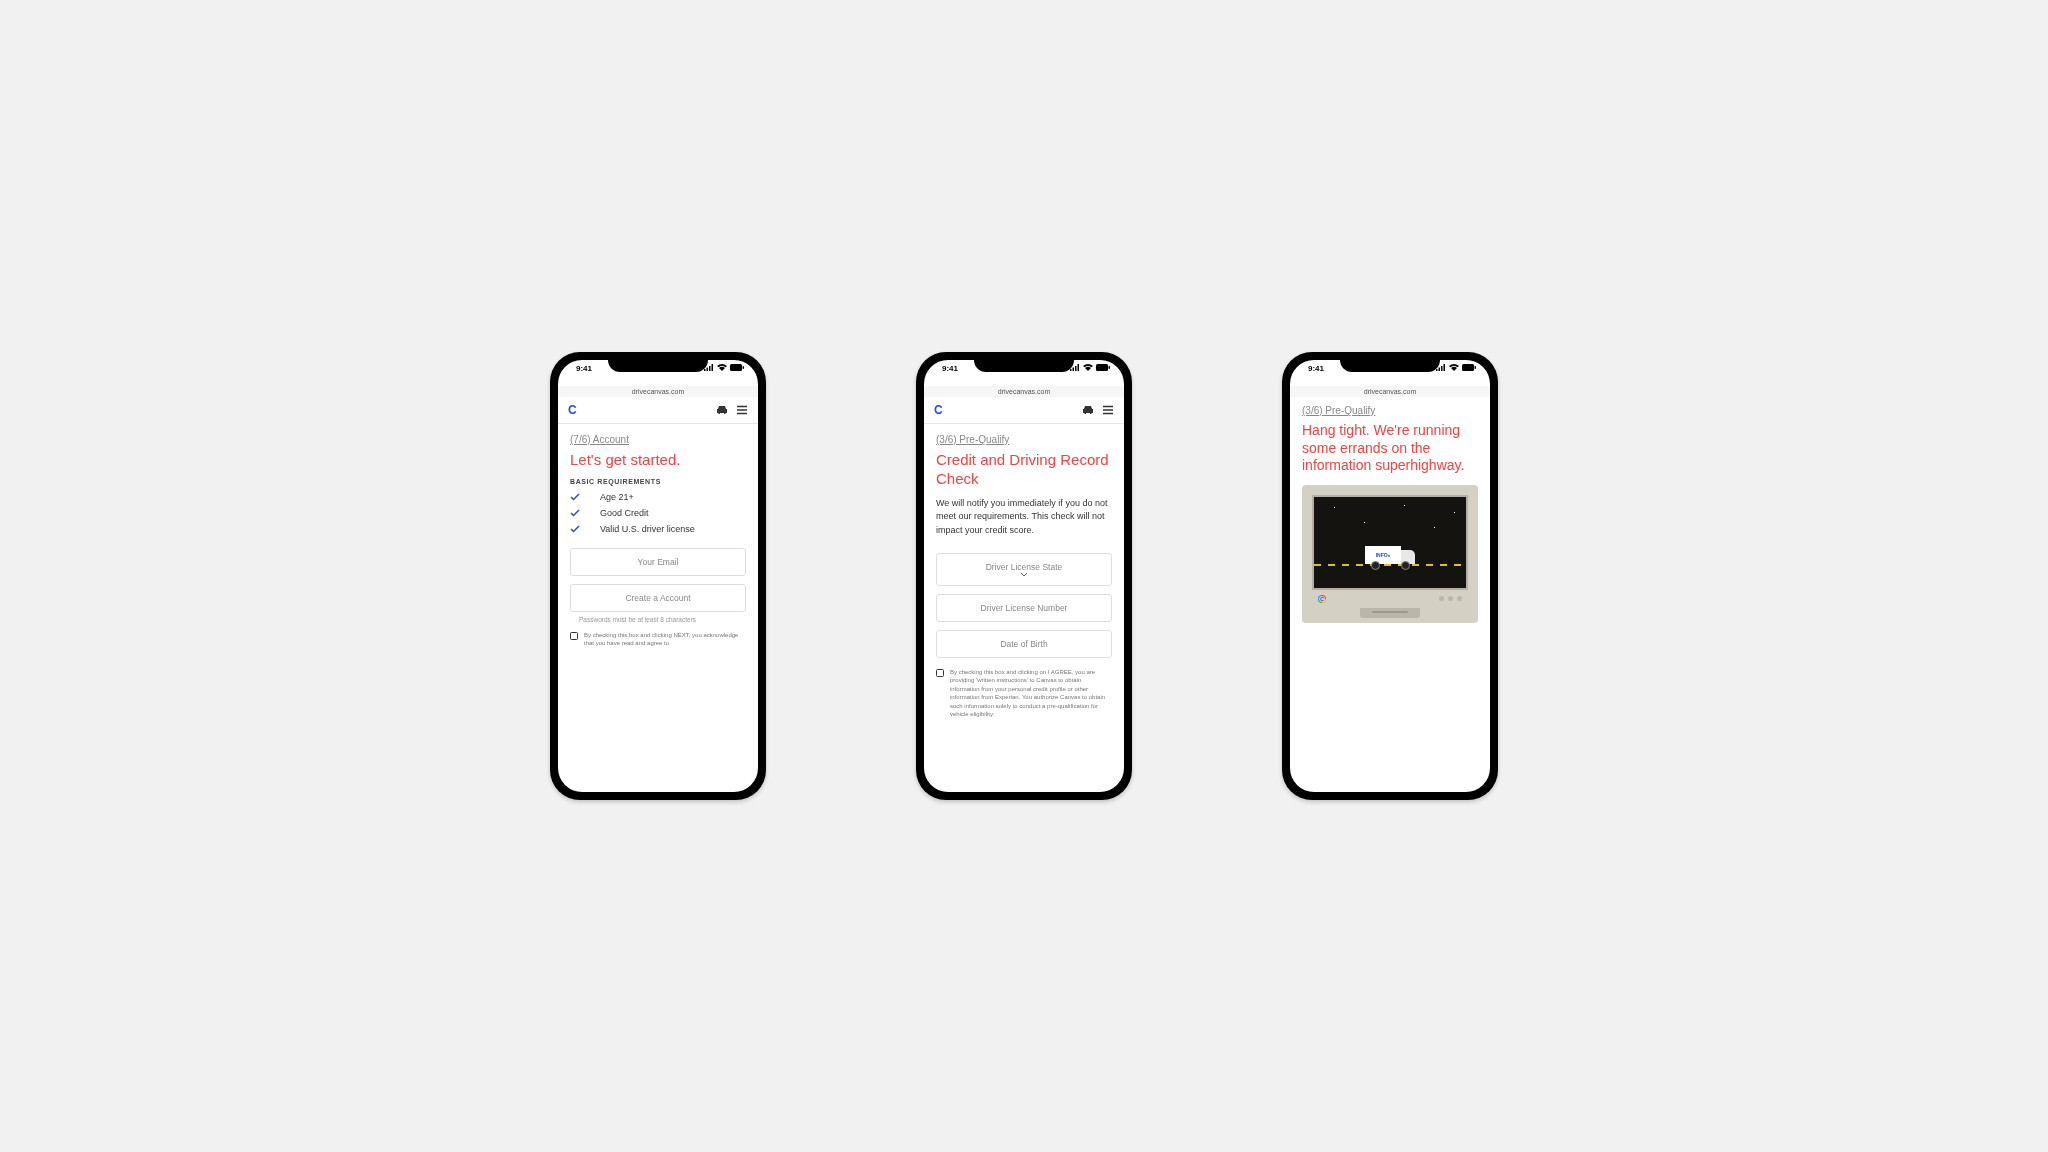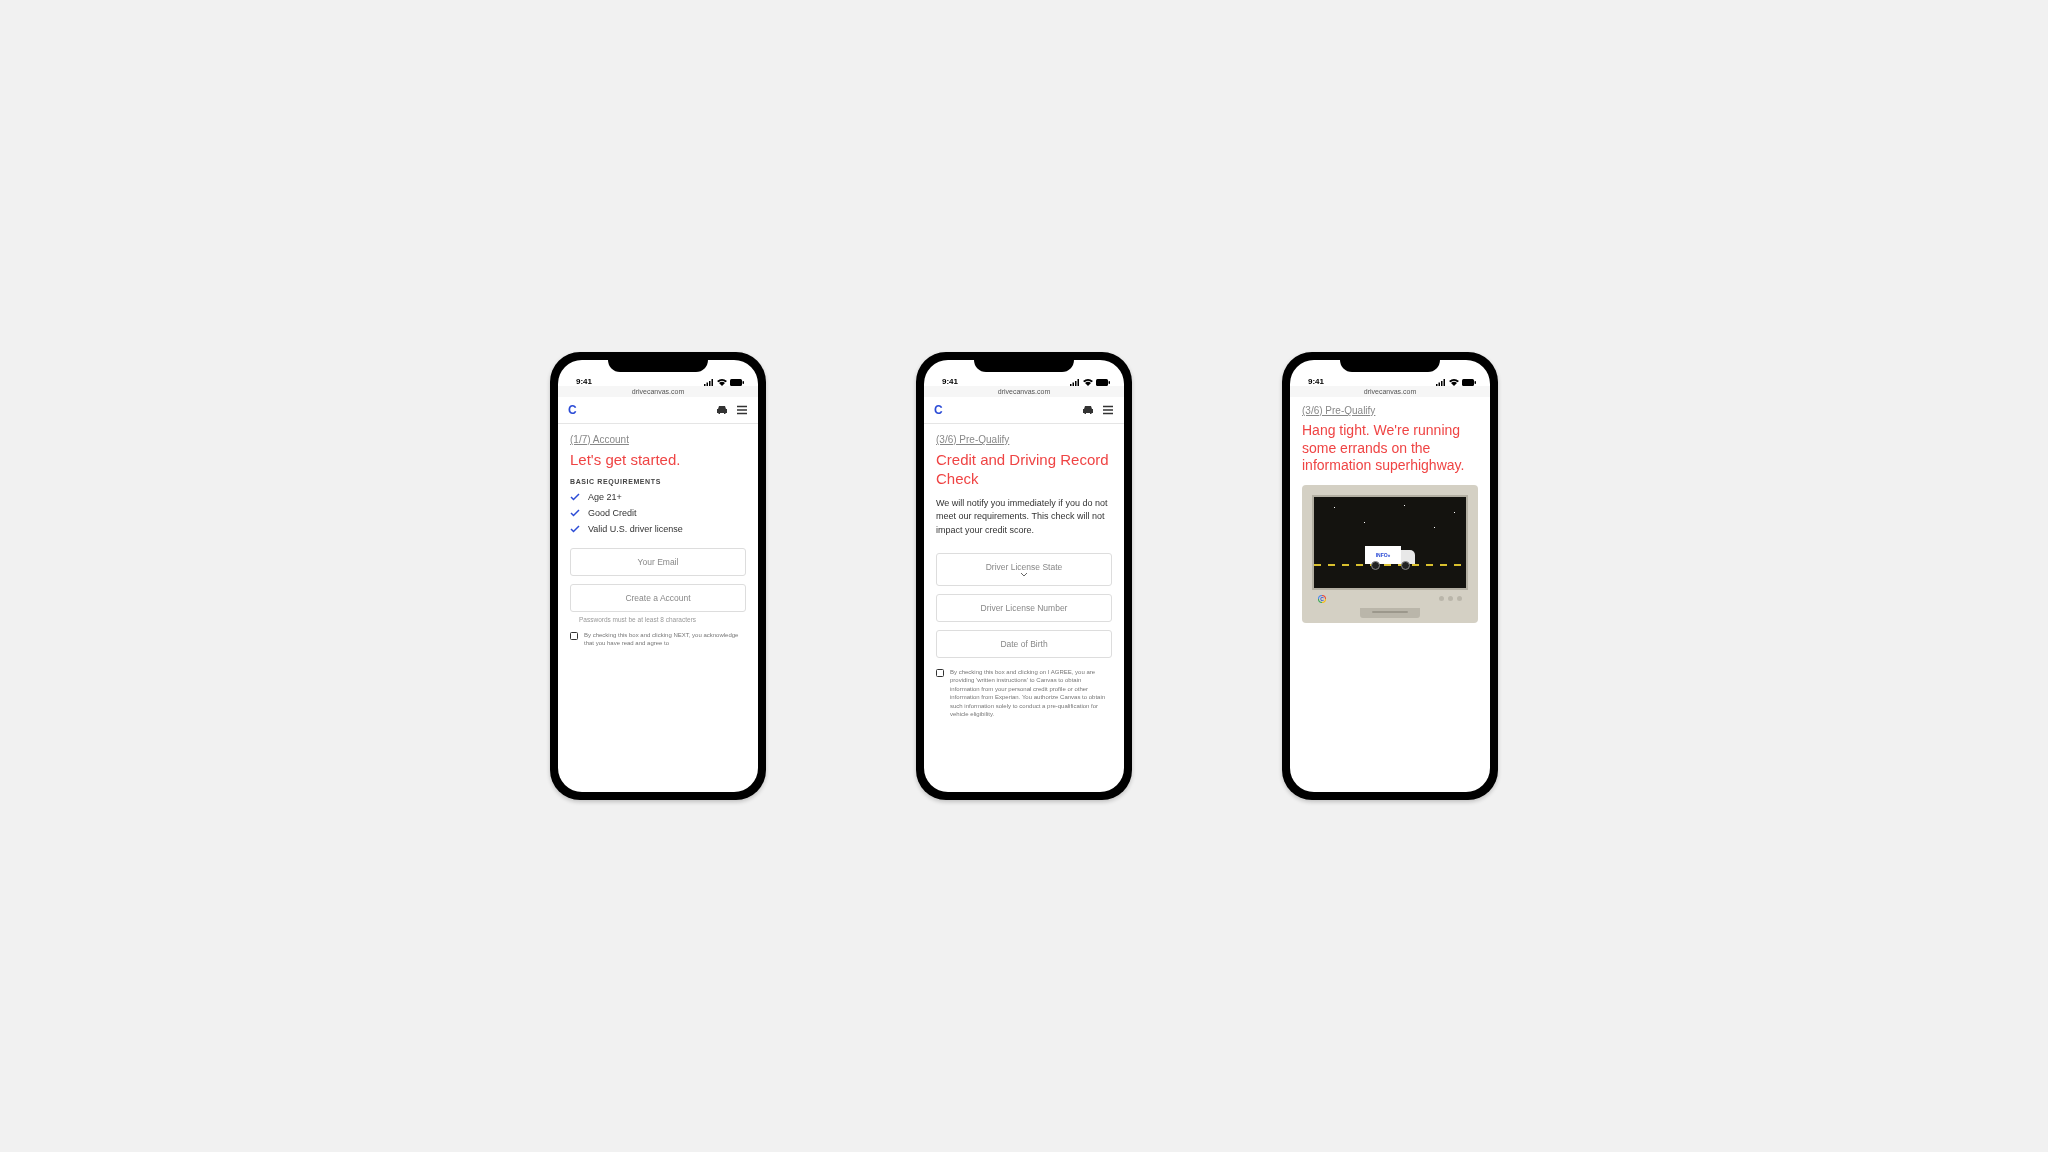--- a/index.html
+++ b/index.html
@@ -38,21 +38,21 @@
     width: 100px;
     height: 20px;
     background: #000;
     border-bottom-left-radius: 12px;
     border-bottom-right-radius: 12px;
     z-index: 10;
   }
   .status-bar {
     height: 26px;
     display: flex;
-    align-items: flex-end;
+    align-items: flex-start;
     justify-content: space-between;
     padding: 4px 14px 0 18px;
     font-size: 8px;
     font-weight: 600;
     gap: 44px;
   }
   .status-right { display: flex; align-items: center; gap: 3px; }
   .url-bar {
     background: #f6f6f6;
     text-align: center;
@@ -100,21 +100,21 @@
   .section-label {
     font-size: 7px;
     font-weight: 700;
     letter-spacing: 0.6px;
     color: #444;
     margin-bottom: 7px;
   }
   .check-row {
     display: flex;
     align-items: center;
-    gap: 8px;
+    gap: 20px;
     font-size: 9px;
     color: #333;
     margin-bottom: 6px;
   }
   .check-row svg { flex-shrink: 0; }
   .input-field {
     border: 1px solid #ddd;
     border-radius: 3px;
     padding: 8px 9px;
     font-size: 8.5px;
@@ -283,21 +283,21 @@
             <path d="M2 4 L3 1 L9 1 L10 4 L11 4 L11 8 L9.5 8 L9.5 9 L8 9 L8 8 L4 8 L4 9 L2.5 9 L2.5 8 L1 8 L1 4 Z" fill="#333"></path>
           </svg>
         <svg width="12" height="10" viewBox="0 0 12 10">
             <line x1="1" y1="1.5" x2="11" y2="1.5" stroke="#333" stroke-width="1.3"></line>
             <line x1="1" y1="5" x2="11" y2="5" stroke="#333" stroke-width="1.3"></line>
             <line x1="1" y1="8.5" x2="11" y2="8.5" stroke="#333" stroke-width="1.3"></line>
           </svg>
       </div>
     </div>
     <div class="content">
-      <div class="step-label">(1/7) Account</div>
+      <div class="step-label">(7/6) Account</div>
       <div class="title">Let's get started.</div>
       <div class="section-label">BASIC REQUIREMENTS</div>
       <div class="check-row">
         <svg width="10" height="8" viewBox="0 0 10 8">
             <path d="M1 4 L3.5 6.5 L9 1" stroke="#2c4cd6" stroke-width="1.5" fill="none"></path>
           </svg>
         <span>Age 21+</span>
       </div>
       <div class="check-row">
         <svg width="10" height="8" viewBox="0 0 10 8">

